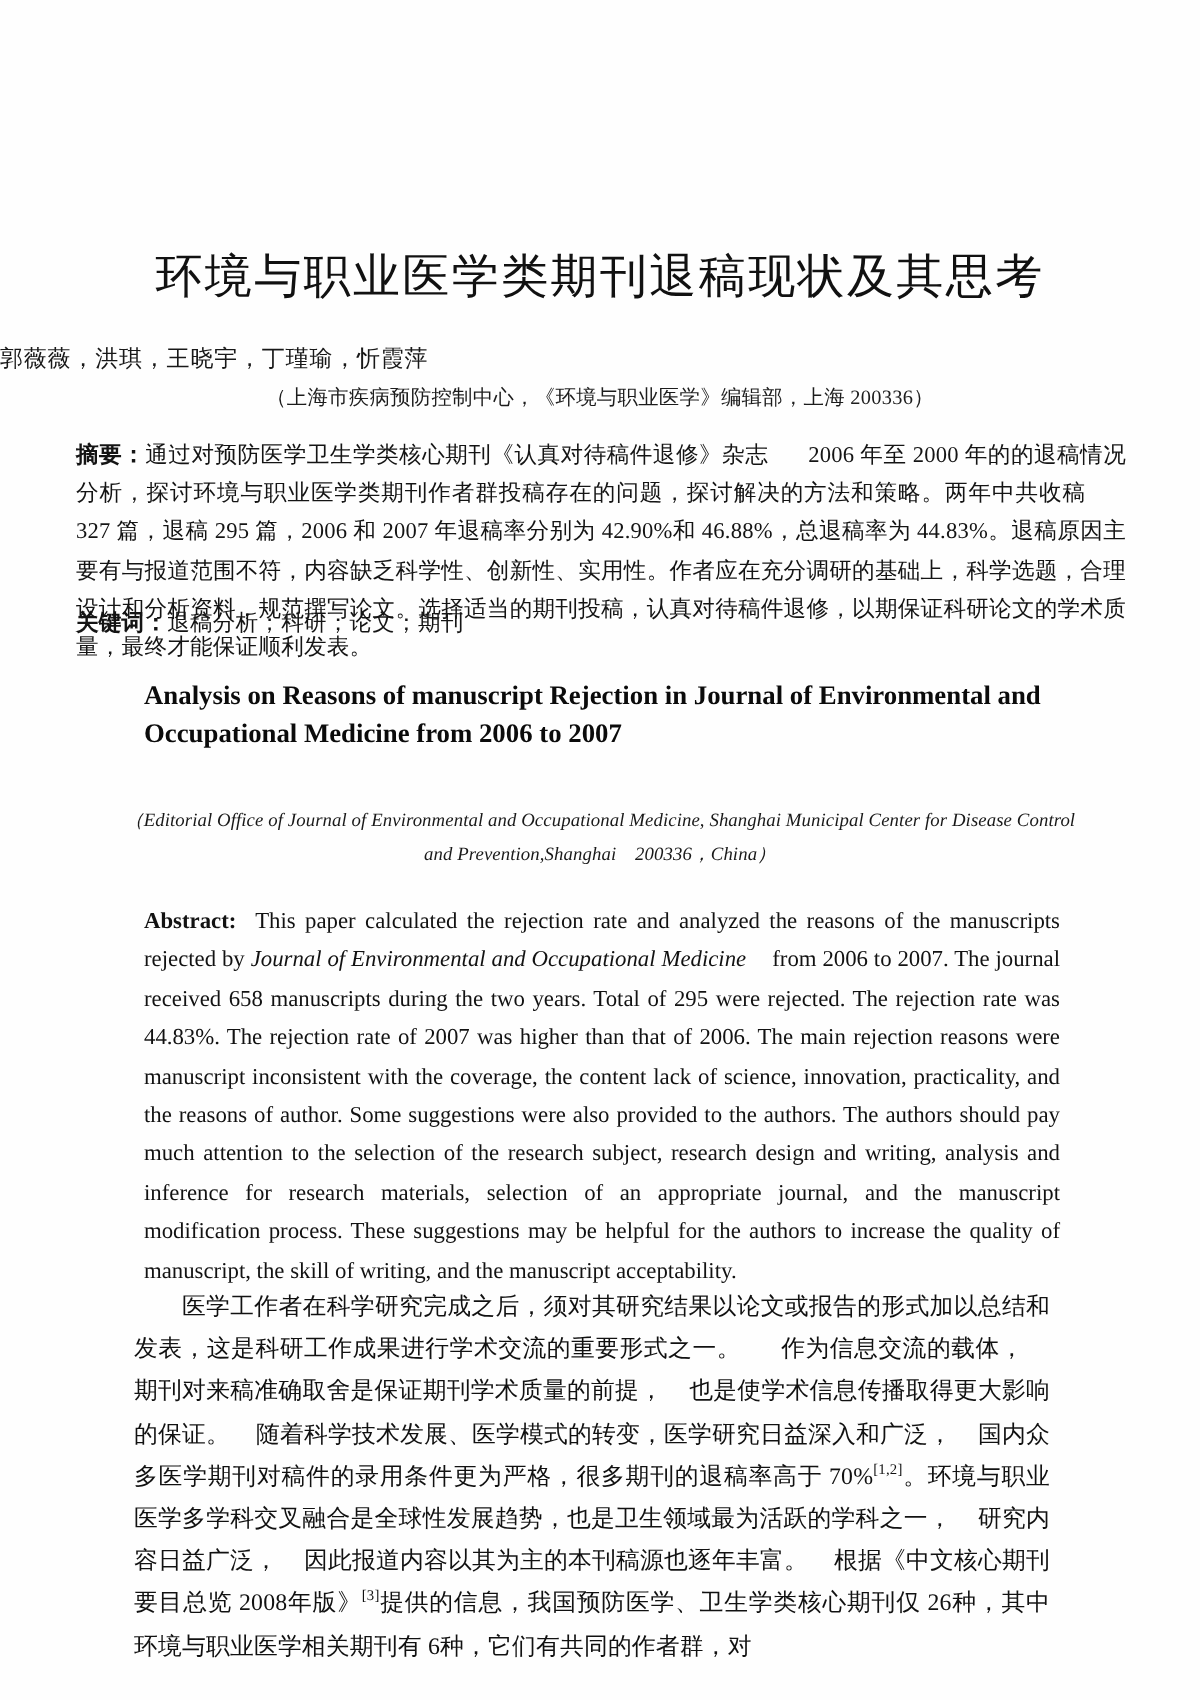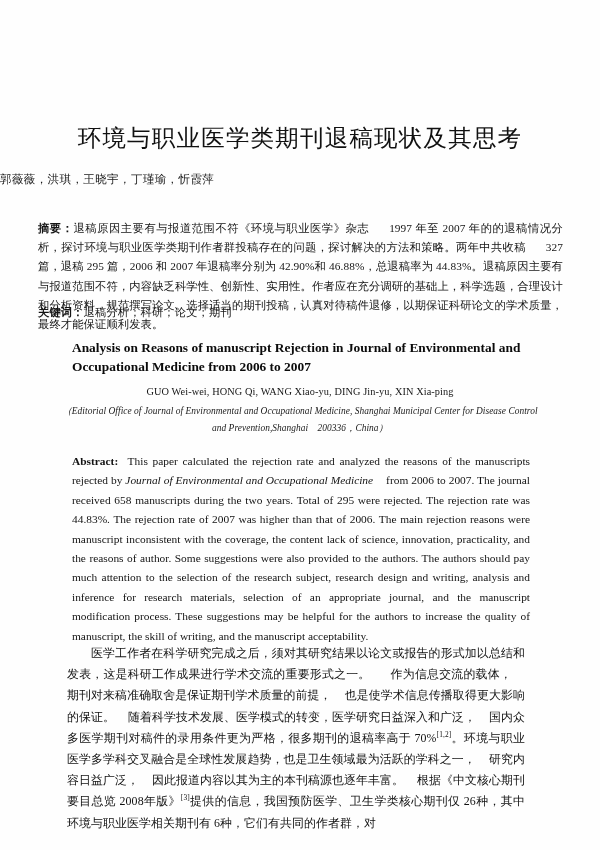--- a/index.html
+++ b/index.html
@@ -175,31 +175,31 @@
     line-height: 0;
   }
 </style>
 </head>
 <body>
 
 <div class="page">
 
   <div class="cn-title">环境与职业医学类期刊退稿现状及其思考</div>
   <div class="cn-authors">郭薇薇，洪琪，王晓宇，丁瑾瑜，忻霞萍</div>
+  <div class="cn-affil">（上海市疾病预防控制中心，《环境与职业医学》编辑部，上海 200336）</div>
 
   <div class="cn-abstract">
-    <span class="lead">摘要：</span><span>退稿原因主要有与报道范围不符《环境与职业医学》杂志</span><span class="gap-m"></span><span>1997 年至 2007 年的的退稿情况分析，探讨环境与职业医学类期刊作者群投稿存在的问题，探讨解决的方法和策略。两年中共收稿</span><span class="gap-m"></span><span>327 篇，退稿 295 篇，2006 和 2007 年退稿率分别为 42.90%和 46.88%，总退稿率为 44.83%。退稿原因主要有与报道范围不符，内容缺乏科学性、创新性、实用性。作者应在充分调研的基础上，科学选题，合理设计和分析资料，规范撰写论文。选择适当的期刊投稿，认真对待稿件退修，以期保证科研论文的学术质量，最终才能保证顺利发表。</span>
+    <span class="lead">摘要：</span><span>通过对预防医学卫生学类核心期刊《认真对待稿件退修》杂志</span><span class="gap-m"></span><span>2006 年至 2000 年的的退稿情况分析，探讨环境与职业医学类期刊作者群投稿存在的问题，探讨解决的方法和策略。两年中共收稿</span><span class="gap-m"></span><span>327 篇，退稿 295 篇，2006 和 2007 年退稿率分别为 42.90%和 46.88%，总退稿率为 44.83%。退稿原因主要有与报道范围不符，内容缺乏科学性、创新性、实用性。作者应在充分调研的基础上，科学选题，合理设计和分析资料，规范撰写论文。选择适当的期刊投稿，认真对待稿件退修，以期保证科研论文的学术质量，最终才能保证顺利发表。</span>
   </div>
 
   <div class="cn-keywords">
     <span class="lead">关键词：</span><span>退稿分析；科研；论文；期刊</span>
   </div>
 
   <div class="en-title">Analysis on Reasons of manuscript Rejection in Journal of Environmental and Occupational Medicine from 2006 to 2007</div>
-  <div class="en-authors">GUO Wei-wei, HONG Qi, WANG Xiao-yu, DING Jin-yu, XIN Xia-ping</div>
   <div class="en-affil">（Editorial Office of Journal of Environmental and Occupational Medicine, Shanghai Municipal Center for Disease Control and Prevention,Shanghai　200336，China）</div>
 
   <div class="en-abstract">
     <span class="lead">Abstract:</span>&nbsp;&nbsp;<span>This paper calculated the rejection rate and analyzed the reasons of the manuscripts rejected by</span>&nbsp;<span class="jname">Journal of Environmental and Occupational Medicine</span><span class="gap-s"></span><span>from 2006 to 2007. The journal received 658 manuscripts during the two years. Total of 295 were rejected. The rejection rate was 44.83%. The rejection rate of 2007 was higher than that of 2006. The main rejection reasons were manuscript inconsistent with the coverage, the content lack of science, innovation, practicality, and the reasons of author. Some suggestions were also provided to the authors. The authors should pay much attention to the selection of the research subject, research design and writing, analysis and inference for research materials, selection of an appropriate journal, and the manuscript modification process. These suggestions may be helpful for the authors to increase the quality of manuscript, the skill of writing, and the manuscript acceptability.</span>
   </div>
 
 
   <div class="body-text">
     <span>医学工作者在科学研究完成之后，须对其研究结果以论文或报告的形式加以总结和发表，这是科研工作成果进行学术交流的重要形式之一。</span><span class="gap-m"></span><span>作为信息交流的载体，</span><span class="gap-s"></span><span>期刊对来稿准确取舍是保证期刊学术质量的前提，</span><span class="gap-s"></span><span>也是使学术信息传播取得更大影响的保证。</span><span class="gap-s"></span><span>随着科学技术发展、医学模式的转变，医学研究日益深入和广泛，</span><span class="gap-s"></span><span>国内众多医学期刊对稿件的录用条件更为严格，很多期刊的退稿率高于 70%</span><sup>[1,2]</sup><span>。环境与职业医学多学科交叉融合是全球性发展趋势，也是卫生领域最为活跃的学科之一，</span><span class="gap-s"></span><span>研究内容日益广泛，</span><span class="gap-s"></span><span>因此报道内容以其为主的本刊稿源也逐年丰富。</span><span class="gap-s"></span><span>根据《中文核心期刊要目总览 2008年版》</span><sup>[3]</sup><span>提供的信息，我国预防医学、卫生学类核心期刊仅 26种，其中环境与职业医学相关期刊有 6种，它们有共同的作者群，对</span>
   </div>

